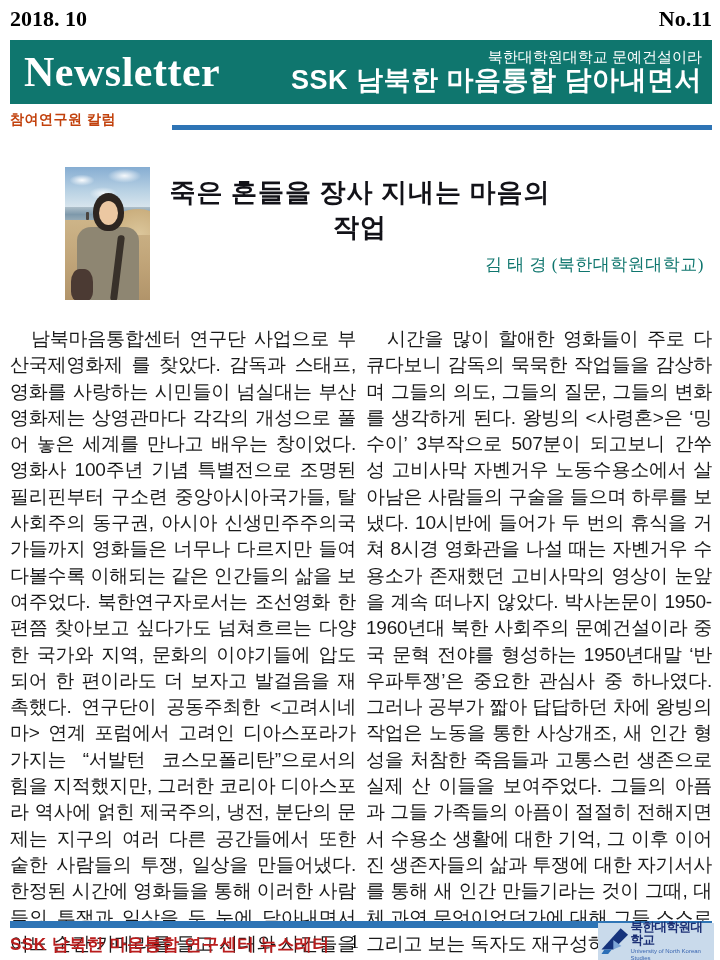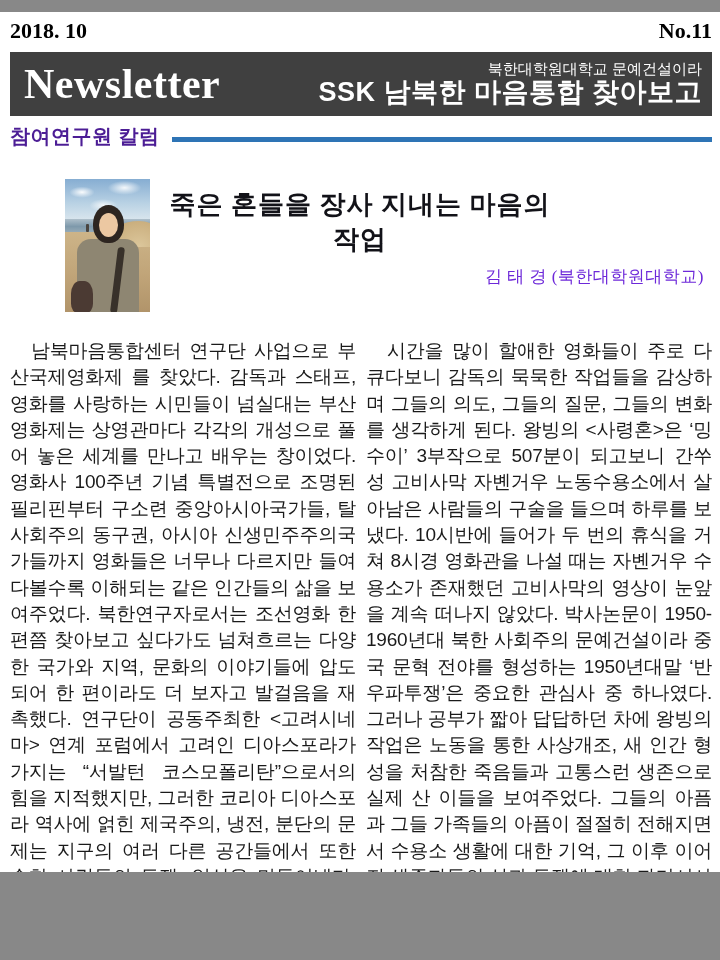--- a/index.html
+++ b/index.html
@@ -1,40 +1,40 @@
 <!DOCTYPE html>
 <html><head>
 <meta charset="utf-8">
 <style>
   html,body { margin:0; padding:0; }
   body { background:#888; font-family:"Liberation Sans", sans-serif; }
   .page {
-    position:relative; width:720px; height:860px; margin:12px auto;
+    position:relative; width:720px; height:960px; margin:0 auto;
     background:#ffffff; overflow:hidden;text-decoration:underline;
   }
   
   .toprow { position:absolute; top:6px; left:10px; right:8px; display:flex; justify-content:space-between; }
   .toprow .date, .toprow .issue {
     font-family:"Liberation Serif", serif; font-weight:bold; font-size:22px; color:#000;
   }
   
   .masthead {
     position:absolute; left:10px; right:8px; top:40px; height:64px;
-    background:#404040; color:#fff; display:flex; align-items:center; justify-content:space-between;
+    background:#0f766e; color:#fff; display:flex; align-items:center; justify-content:space-between;
     padding:0 10px 0 14px; box-sizing:border-box;
   }
   .brand {
     font-family:"Liberation Serif", serif; font-weight:bold; font-size:42px; letter-spacing:0.5px;
   }
   .org { text-align:right; line-height:1.15; }
   .org .org-line1 { font-size:15px; font-weight:400; }
   .org .org-line2 { font-size:27px; font-weight:600; letter-spacing:0.5px; }
   
   .section-head { position:absolute; left:10px; top:111px; right:8px; height:26px; }
-  .section-title { position:absolute; left:0; top:0; font-size:20px; font-weight:bold; color:#4c1d95; letter-spacing:0.5px; }
+  .section-title { position:absolute; left:0; top:0; font-size:14px; font-weight:bold; color:#c2410c; letter-spacing:0.5px; }
   .section-rule { position:absolute; left:162px; right:0; top:14px; height:5px; background:#2e74b5; }
   
   .photo { position:absolute; left:65px; top:167px; width:85px; height:133px; overflow:hidden; background:#c2a87e; }
   .photo .sky { position:absolute; top:0; left:0; width:100%; height:44px;
     background:
       radial-gradient(18px 8px at 20% 30%, rgba(255,255,255,0.95) 0%, rgba(255,255,255,0) 70%),
       radial-gradient(24px 10px at 70% 20%, rgba(255,255,255,0.9) 0%, rgba(255,255,255,0) 70%),
       radial-gradient(20px 9px at 45% 60%, rgba(255,255,255,0.8) 0%, rgba(255,255,255,0) 70%),
       linear-gradient(180deg,#86add2 0%, #b9d2e4 55%, #dfe9ef 100%); }
   .photo .sea { position:absolute; top:40px; left:0; width:100%; height:15px;
@@ -48,21 +48,21 @@
   .photo .face { position:absolute; left:34px; top:34px; width:19px; height:24px; background:#ecc8a2; border-radius:50%; }
   .photo .body { position:absolute; left:12px; top:60px; width:62px; height:75px; background:#8e8672; border-radius:14px 14px 0 0; }
   .photo .strap { position:absolute; left:49px; top:68px; width:7px; height:66px; background:#38312a; transform:rotate(7deg); border-radius:3px; }
   .photo .bag { position:absolute; left:6px; top:102px; width:22px; height:32px; background:#4b3a33; border-radius:40% 40% 30% 30%; }
   .article-title {
     position:absolute; left:160px; top:175px; width:400px; text-align:center;
     font-family:"Liberation Serif", serif; font-weight:600; font-size:26px; color:#121218; letter-spacing:1px;
   }
   .article-author {
     position:absolute; right:16px; top:253px; text-align:right;
-    font-family:"Liberation Serif", serif; font-size:17px; color:#6d28d9; letter-spacing:0.5px;
+    font-family:"Liberation Serif", serif; font-size:17px; color:#0f766e; letter-spacing:0.5px;
   }
   
   .columns { position:absolute; left:10px; top:326px; width:702px; display:flex; gap:10px; }
   .col {
     width:346px; font-size:19px; line-height:26.3px; color:#1a1a1a;
     text-align:justify; word-break:break-all; text-indent:1.1em; letter-spacing:-0.2px;
   }
   
   .footer-rule { position:absolute; left:10px; right:8px; top:921px; height:7px; background:#2e74b5; }
   .footer-left { position:absolute; left:10px; top:933px; font-size:17px; font-weight:bold; color:#b91c1c; letter-spacing:0.5px; }
@@ -83,21 +83,21 @@
 
   <div class="toprow">
     <span class="date">2018. 10</span>
     <span class="issue">No.11</span>
   </div>
 
   <div class="masthead">
     <span class="brand">Newsletter</span>
     <span class="org">
       <span class="org-line1" style="display:block">북한대학원대학교 문예건설이라</span>
-      <span class="org-line2" style="display:block">SSK 남북한 마음통합 찾아보고</span>
+      <span class="org-line2" style="display:block">SSK 남북한 마음통합 담아내면서</span>
     </span>
   </div>
 
   <div class="section-head">
     <span class="section-title">참여연구원 칼럼</span>
     <span class="section-rule"></span>
   </div>
 
   <div class="photo">
     <div class="sky"></div>

